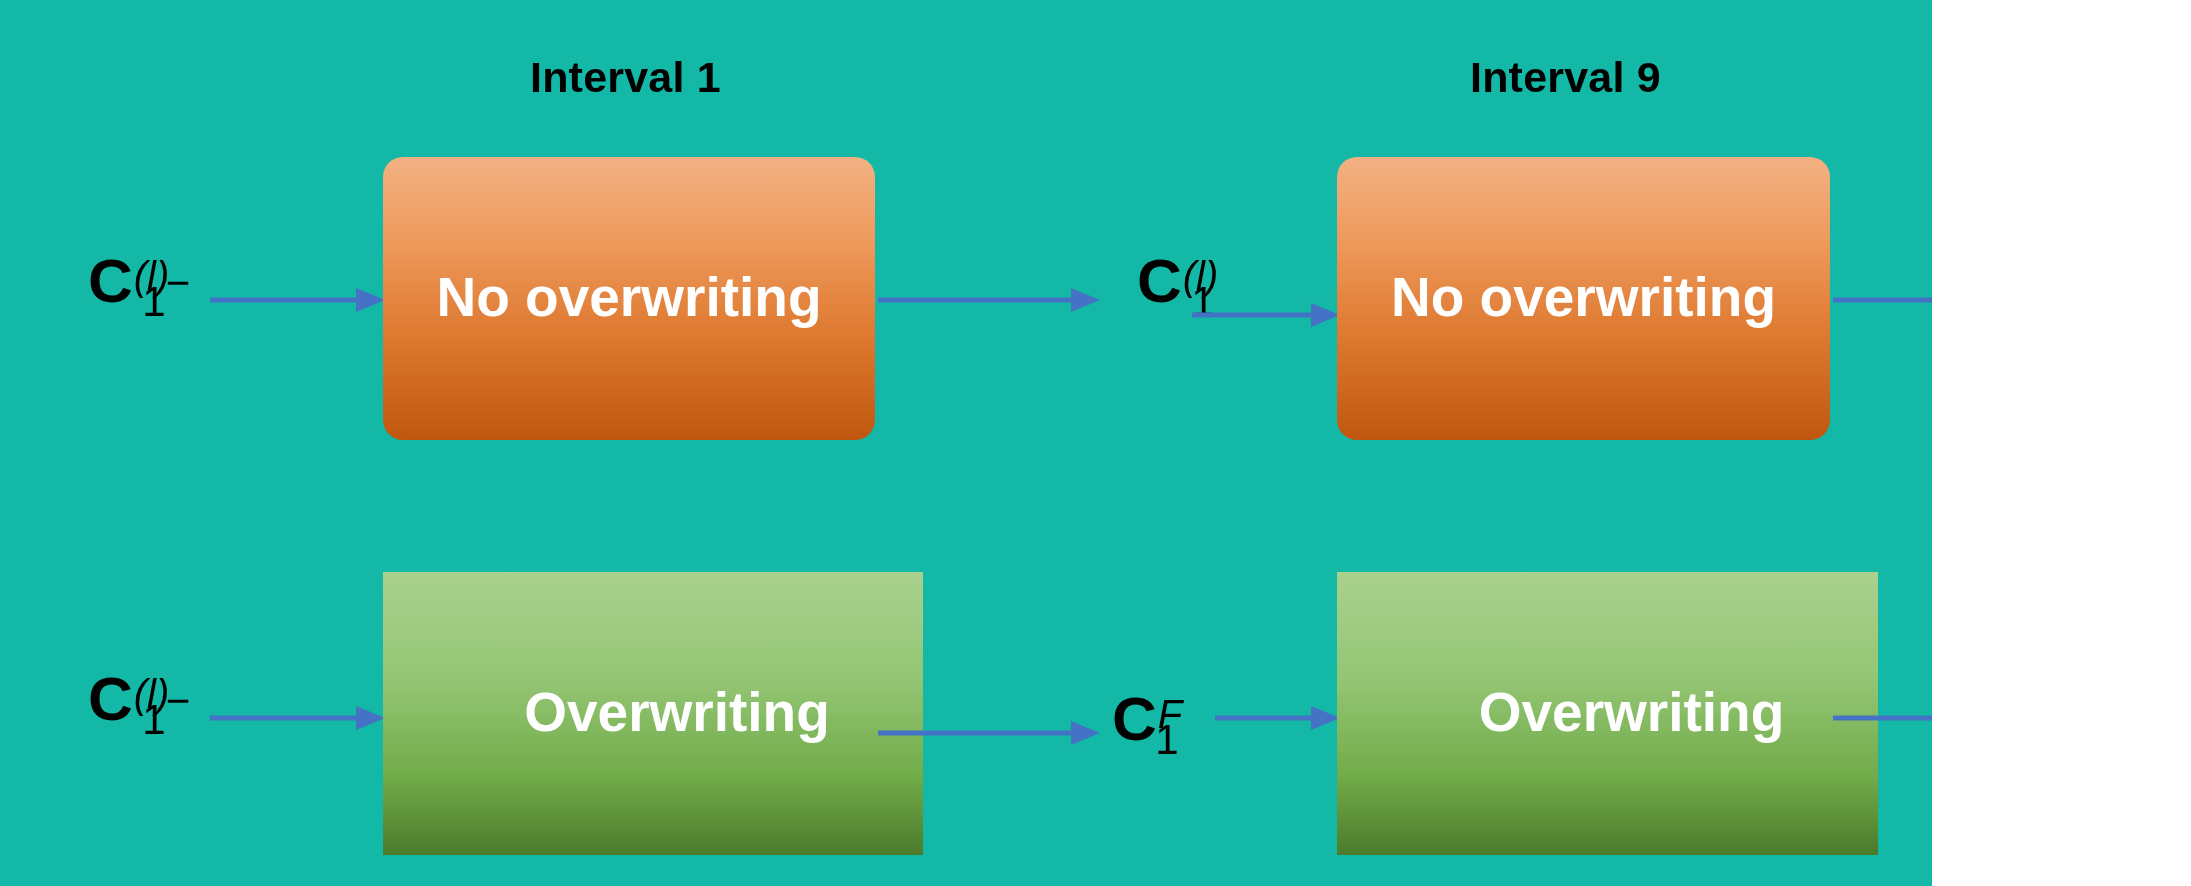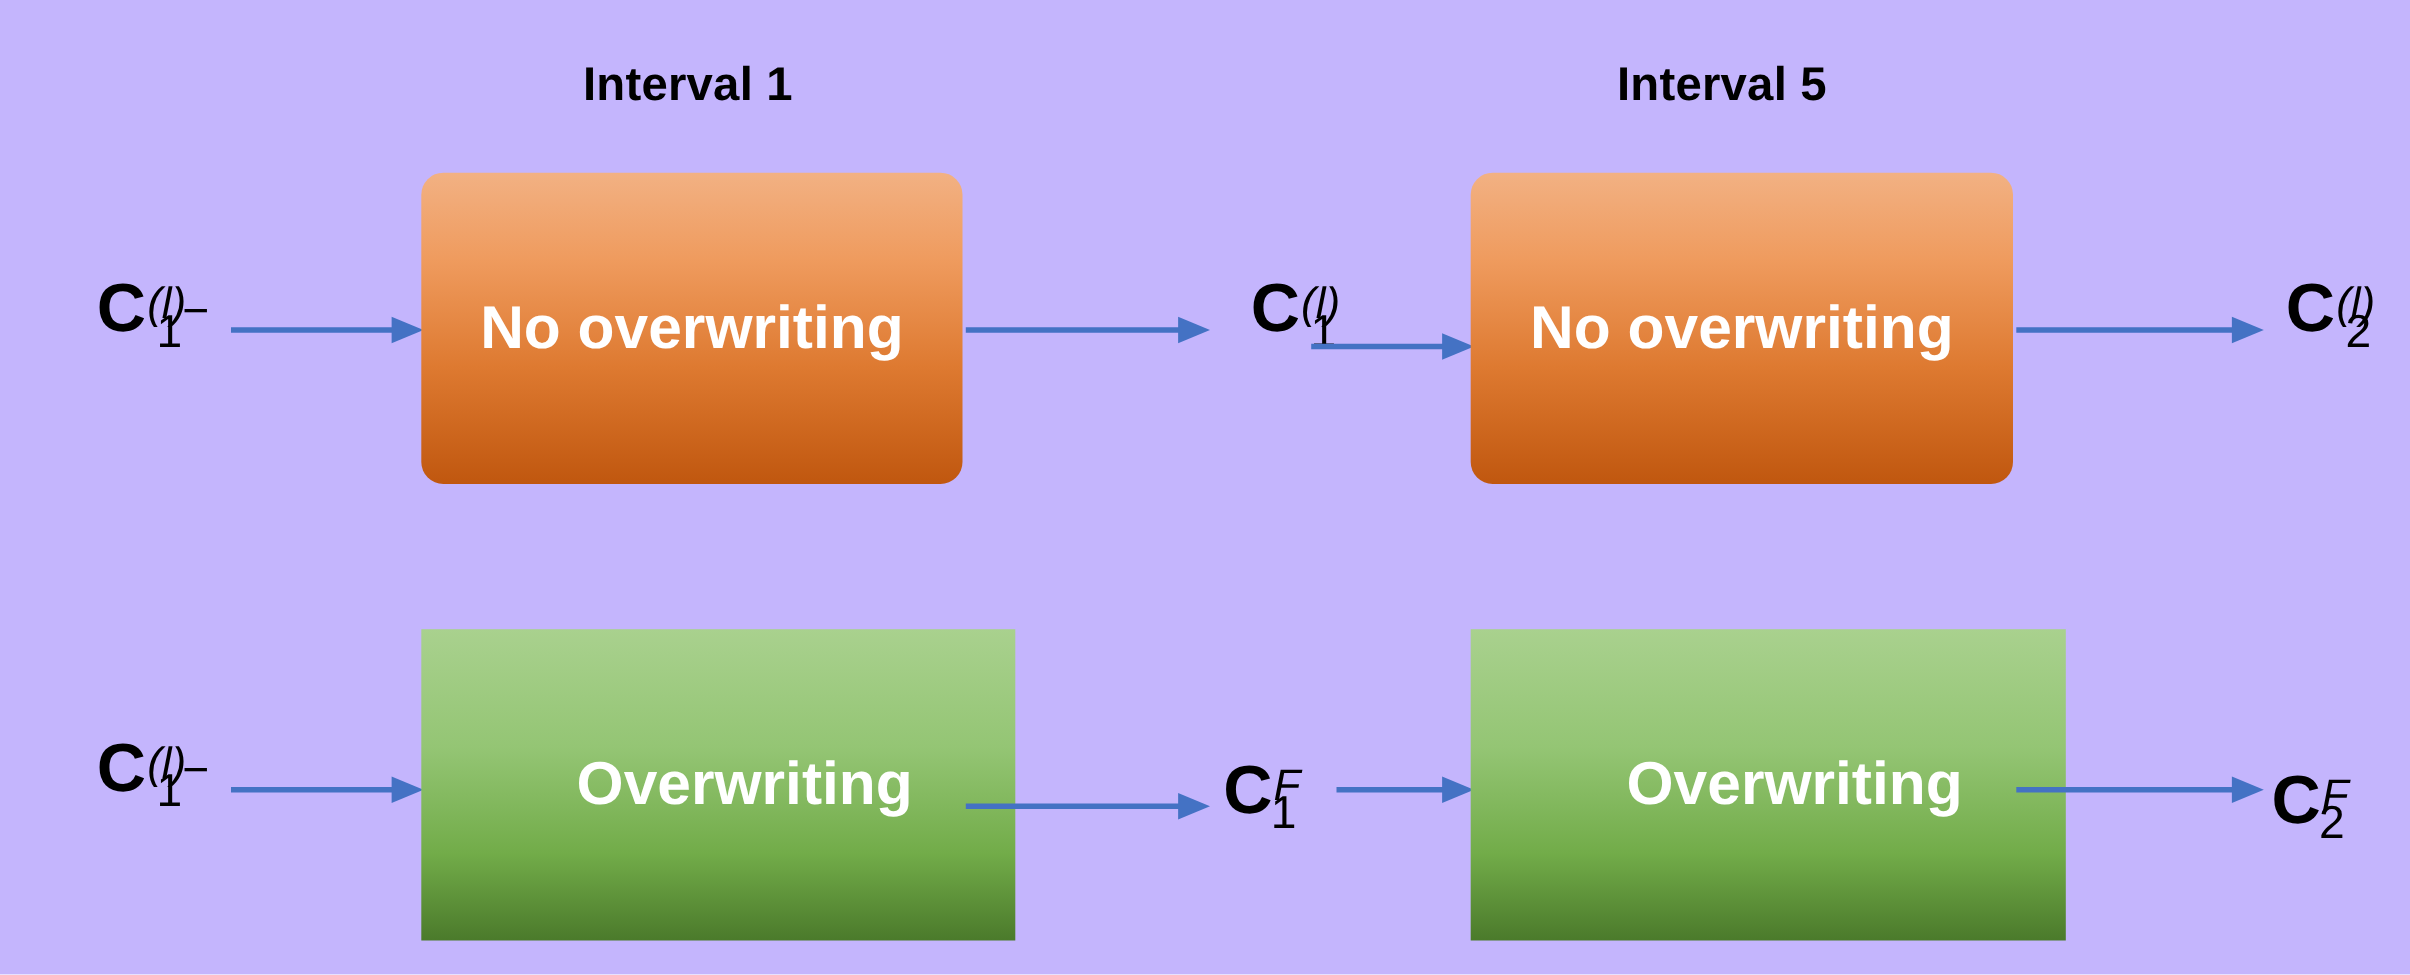--- a/index.html
+++ b/index.html
@@ -5,23 +5,23 @@
   html, body {
     margin: 0;
     padding: 0;
     background: #ffffff;
   }
   body {
     font-family: "Liberation Sans", sans-serif;
   }
   #canvas {
     position: relative;
-    width: 2191px;
+    width: 1932px;
     height: 886px;
-    background: #c4b5fd;
+    background: #14b8a6;
     overflow: hidden;
   }
 
   
   .interval-title {
     position: absolute;
     font-family: "Liberation Sans", sans-serif;
     font-weight: bold;
     font-size: 43px;
     color: #000000;
@@ -125,21 +125,21 @@
   #arrow-bot-2    { left: 878px;  top: 718px; width: 222px; }
   #arrow-bot-3    { left: 1215px; top: 703px; width: 125px; }
   #arrow-bot-4    { left: 1833px; top: 703px; width: 225px; }
 </style>
 </head>
 <body>
 
 <div id="canvas">
 
   <div class="interval-title" id="interval-title-1">Interval 1</div>
-  <div class="interval-title" id="interval-title-2">Interval 5</div>
+  <div class="interval-title" id="interval-title-2">Interval 9</div>
 
   <div class="math-label" id="label-in-top">
     <span class="base">C</span><span class="sup">(l)</span><span class="sub with-minus"><span>1</span><span class="minus">−</span></span>
   </div>
 
   <div class="arrow" id="arrow-top-1">
     <svg width="100%" height="30" viewBox="0 0 175 30" preserveAspectRatio="none">
       <line x1="0" y1="15" x2="148" y2="15" stroke="#4472C4" stroke-width="5"></line>
       <polygon points="146,3 175,15 146,27" fill="#4472C4"></polygon>
     </svg>

